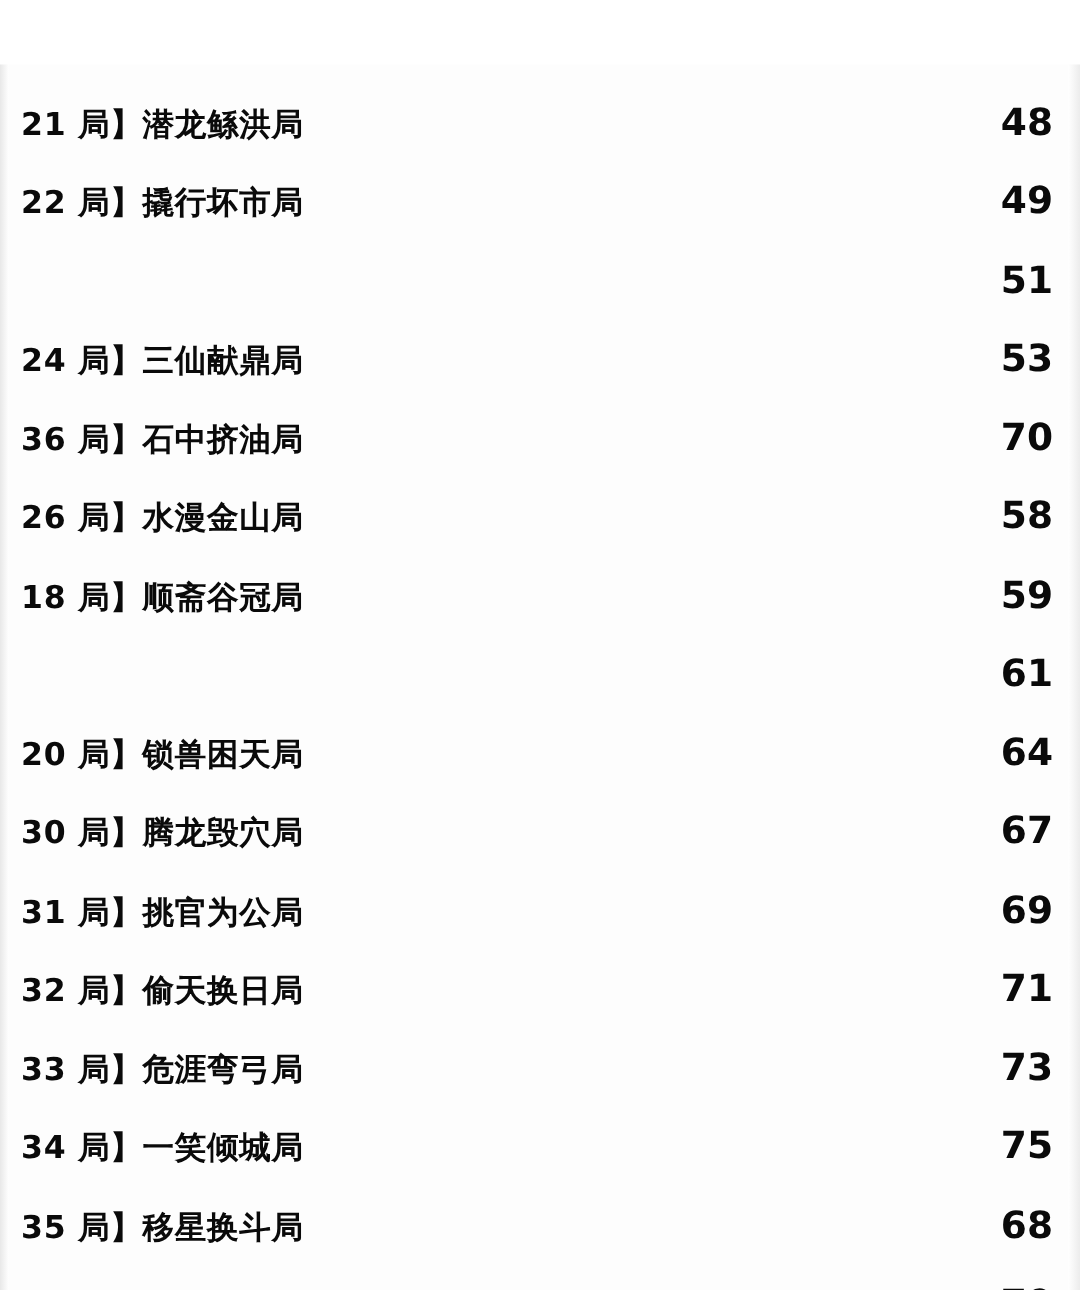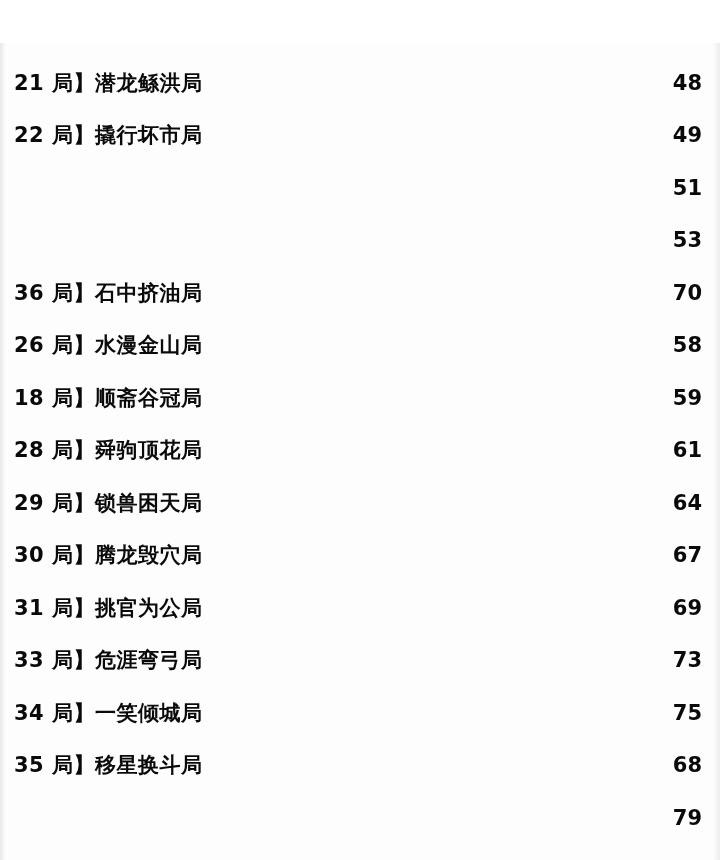--- a/index.html
+++ b/index.html
@@ -54,21 +54,21 @@
     overflow: hidden;
     white-space: nowrap;
     font-size: 17px;
     line-height: 4px;
     color: #222;
     letter-spacing: 2.6px;
     font-family: "DejaVu Sans", "Liberation Sans", sans-serif;
   }
   .entry-page {
     flex: 0 0 auto;
-    font-size: 21px;
+    font-size: 25px;
     font-weight: bold;
     line-height: 1;
     color: #0a0a0a;
     text-align: right;
     min-width: 30px;
     padding-bottom: 2px;
   }
   
   .scan-edge-left {
     position: absolute;
@@ -105,20 +105,21 @@
       <span class="entry-dots">.......................................................................................................</span>
       <span class="entry-page">49</span>
     </div>
 
     <div class="toc-entry">
       <span class="entry-dots">.......................................................................................................</span>
       <span class="entry-page">51</span>
     </div>
 
     <div class="toc-entry">
+      <span class="entry-title">24 局】三仙献鼎局</span>
       <span class="entry-dots">.......................................................................................................</span>
       <span class="entry-page">53</span>
     </div>
 
     <div class="toc-entry">
       <span class="entry-title">36 局】石中挤油局</span>
       <span class="entry-dots">.......................................................................................................</span>
       <span class="entry-page">70</span>
     </div>
 
@@ -128,43 +129,47 @@
       <span class="entry-page">58</span>
     </div>
 
     <div class="toc-entry">
       <span class="entry-title">18 局】顺斋谷冠局</span>
       <span class="entry-dots">.......................................................................................................</span>
       <span class="entry-page">59</span>
     </div>
 
     <div class="toc-entry">
-      <span class="entry-title">28 局】舜驹顶花局</span>
       <span class="entry-dots">.......................................................................................................</span>
       <span class="entry-page">61</span>
     </div>
 
     <div class="toc-entry">
-      <span class="entry-title">29 局】锁兽困天局</span>
+      <span class="entry-title">20 局】锁兽困天局</span>
       <span class="entry-dots">.......................................................................................................</span>
       <span class="entry-page">64</span>
     </div>
 
     <div class="toc-entry">
       <span class="entry-title">30 局】腾龙毁穴局</span>
       <span class="entry-dots">.......................................................................................................</span>
       <span class="entry-page">67</span>
     </div>
 
     <div class="toc-entry">
       <span class="entry-title">31 局】挑官为公局</span>
       <span class="entry-dots">.......................................................................................................</span>
       <span class="entry-page">69</span>
     </div>
 
+    <div class="toc-entry">
+      <span class="entry-title">32 局】偷天换日局</span>
+      <span class="entry-dots">.......................................................................................................</span>
+      <span class="entry-page">71</span>
+    </div>
 
     <div class="toc-entry">
       <span class="entry-title">33 局】危涯弯弓局</span>
       <span class="entry-dots">.......................................................................................................</span>
       <span class="entry-page">73</span>
     </div>
 
     <div class="toc-entry">
       <span class="entry-title">34 局】一笑倾城局</span>
       <span class="entry-dots">.......................................................................................................</span>

